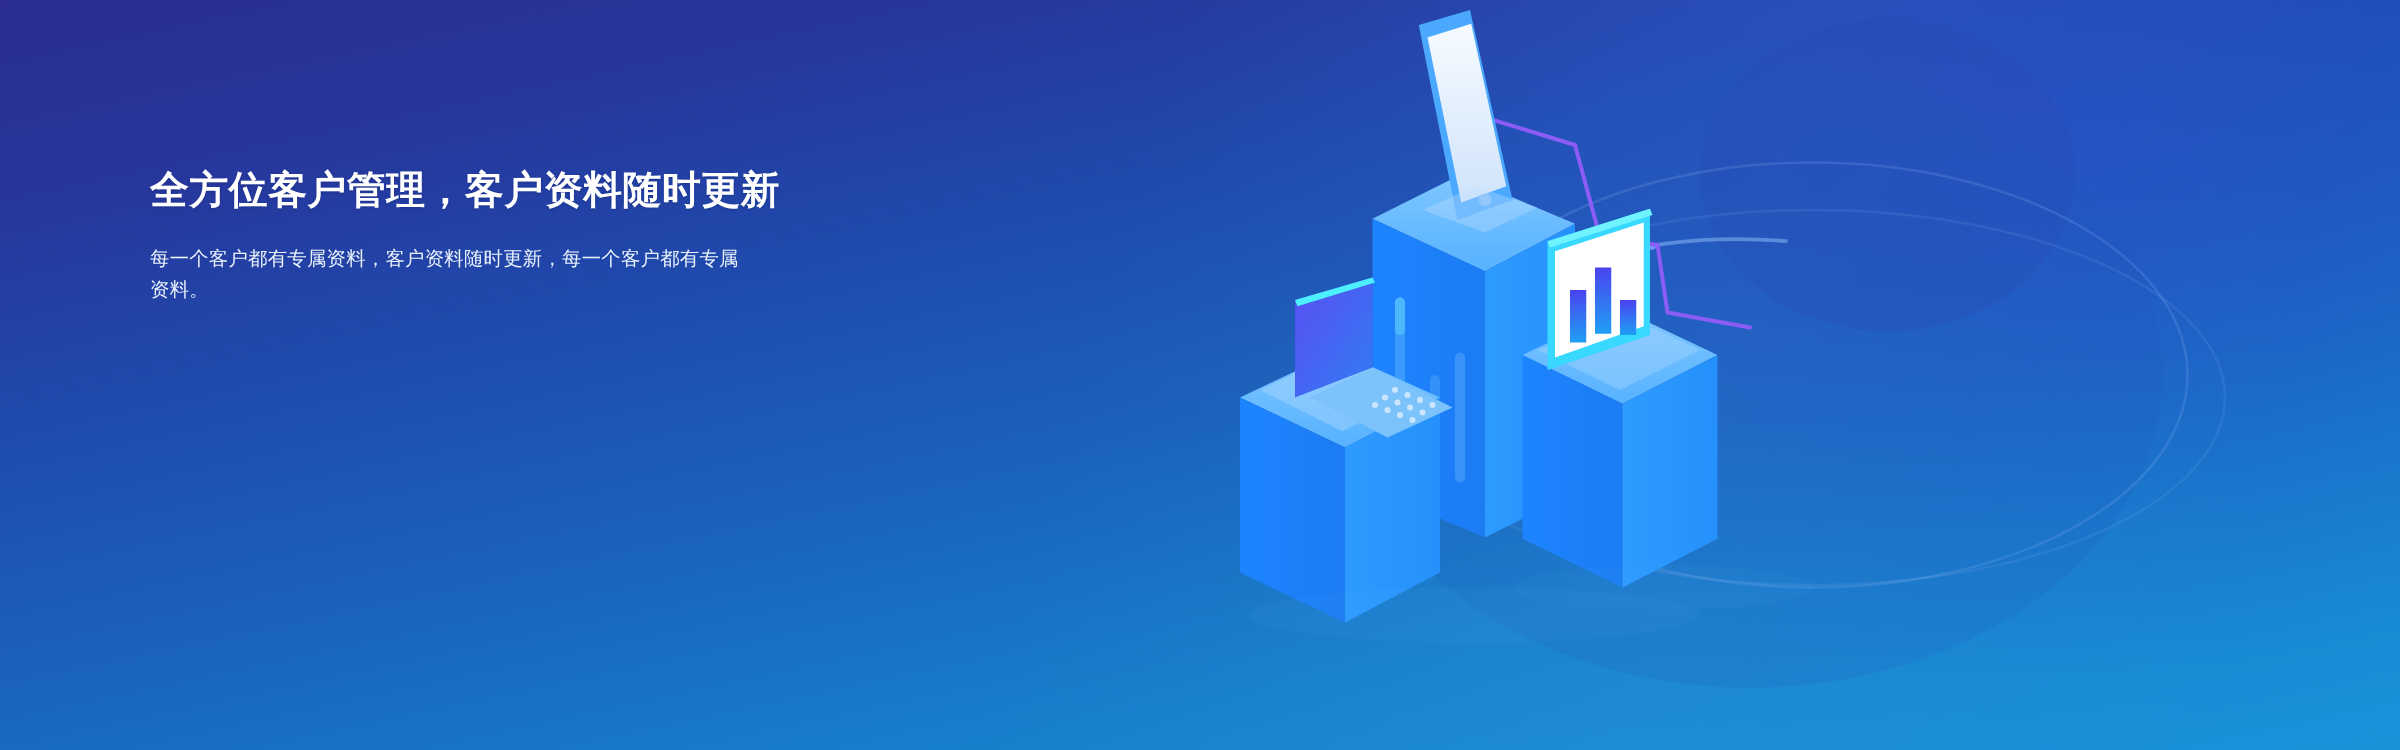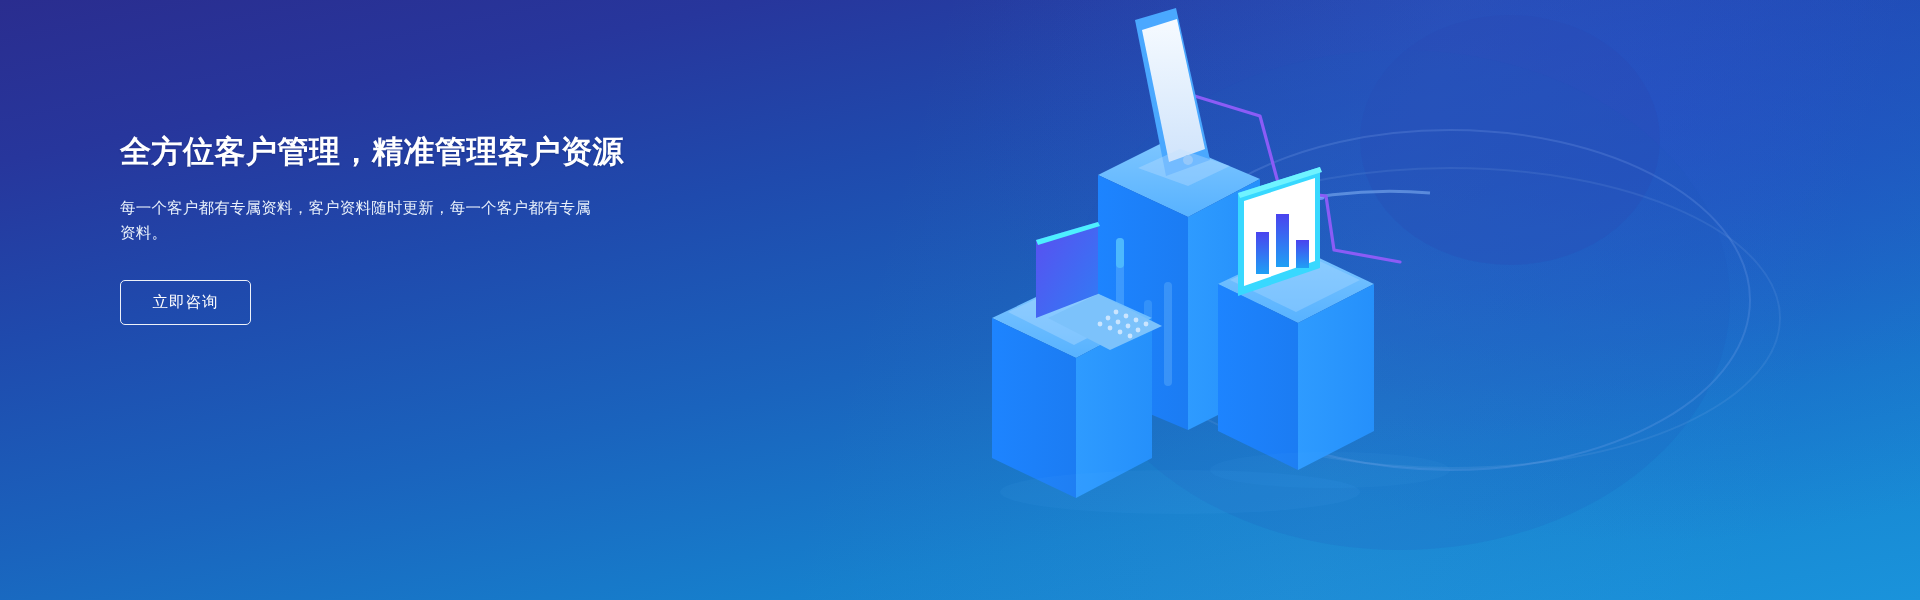--- a/index.html
+++ b/index.html
@@ -44,23 +44,22 @@
   
   #art{position:absolute;left:930px;top:0;width:990px;height:600px;z-index:4;}
   #art svg{display:block;width:100%;height:100%;}
 </style>
 </head>
 <body>
 
 <div id="banner">
 
   <div class="copy">
-    <h1 class="headline">全方位客户管理，精准管理客户资源</h1>
+    <h1 class="headline">全方位客户管理，客户资料随时更新</h1>
     <p class="subcopy">每一个客户都有专属资料，客户资料随时更新，每一个客户都有专属资料。</p>
-    <button class="cta">立即咨询</button>
   </div>
 
   <div id="art">
     <svg viewBox="0 0 990 600" xmlns="http://www.w3.org/2000/svg">
       <defs>
         <linearGradient id="gPedL" x1="0" y1="0" x2="1" y2="0">
           <stop offset="0" stop-color="#1f86ff"></stop>
             <stop offset="1" stop-color="#1f86ff"></stop>
         </linearGradient>
         <linearGradient id="gFaceDark" x1="0" y1="0" x2="1" y2="0">

